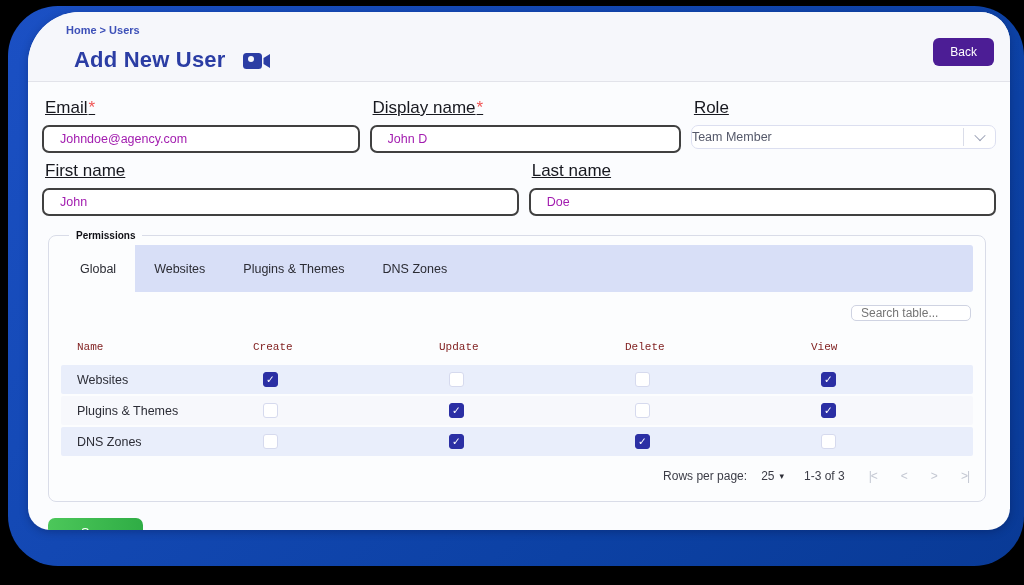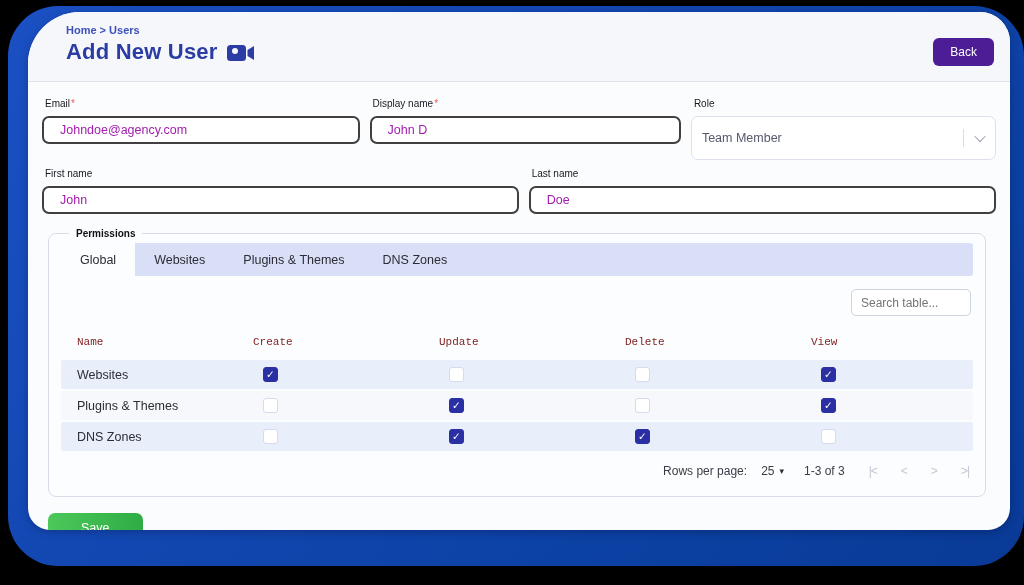--- a/index.html
+++ b/index.html
@@ -17,62 +17,62 @@
     position:absolute; left:28px; top:12px; width:982px; height:518px;
     background:#fbfcfe; border-radius:52px 30px 22px 22px; overflow:hidden;
     box-shadow:0 2px 8px rgba(0,0,30,.25);
   }
   .card-header {
     height:70px; background:#f6f7fb; border-bottom:1px solid #e2e3ea;
     padding:12px 18px 0 38px; position:relative;
   }
   .breadcrumb { font-size:11px; font-weight:700; color:#3d50b8; cursor:pointer; }
   .title-row { display:flex; align-items:center; gap:9px; margin-top:3px; }
-  .title-row h1 { margin:0; font-size:22px; font-weight:800; color:#2b3da4; letter-spacing:.2px; }
+  .title-row h1 { margin:8px; font-size:22px; font-weight:800; color:#2b3da4; letter-spacing:.2px; }
   .cam-icon { margin-top:2px; cursor:pointer; }
   .back-btn {
     position:absolute; right:16px; top:26px; background:#4c1d95; color:#fff;
     border:none; border-radius:6px; font-size:12px; padding:7px 17px;
     font-family:inherit; cursor:pointer;
   }
   .form { padding:10px 14px 0 14px; }
   .grid3 { display:grid; grid-template-columns:1.02fr 1fr .98fr; gap:10px; }
   .grid2 { display:grid; grid-template-columns:1.02fr 1fr; gap:10px; margin-top:2px; }
-  .field label { display:block; font-size:10px; color:#17181f; margin:6px 0 7px 3px; }
+  .field label { display:block; font-size:17px; color:#17181f; margin:6px 0 7px 3px;text-decoration:underline; }
   .req { color:#f05555; margin-left:1px; }
   .text-input {
     width:100%; height:28px; border:2px solid #404040; border-radius:7px;
     padding:0 16px; font-size:12.5px; color:#a21caf; background:#fff; font-family:inherit;
   }
   .select {
-    height:44px; border:1px solid #dcdff0; border-radius:7px; background:#fff;
+    height:24px; border:1px solid #dcdff0; border-radius:7px; background:#fff;
     display:flex; align-items:center; justify-content:space-between;
-    font-size:12.5px; color:#55596a; padding-left:10px; cursor:pointer;
+    font-size:12.5px; color:#55596a; cursor:pointer;
   }
   .chev-wrap {
     border-left:1px solid #dadde9; height:18px; width:32px;
     display:flex; align-items:center; justify-content:center;
   }
   .chevron {
     width:8px; height:8px; border-right:1.6px solid #9aa0b5; border-bottom:1.6px solid #9aa0b5;
     transform:rotate(45deg) translate(-1px,-1px);
   }
   fieldset.perm {
     margin:14px 24px 0 20px; border:1px solid #d9dce8; border-radius:8px;
     padding:0 12px 8px 12px; background:#fcfdfe;
   }
   fieldset.perm legend { font-size:10px; font-weight:700; color:#101016; padding:0 7px; margin-left:8px; }
-  .tabbar { background:#d8dff7; border-radius:3px; display:flex; height:33px; margin-top:4px; }
+  .tabbar { background:#d8dff7; border-radius:3px; display:flex; height:47px; margin-top:4px; }
   .tab {
     padding:0 19px; display:flex; align-items:center; font-size:12.5px; color:#2b2c34; cursor:pointer;
   }
   .tab.active { background:#fcfdfe; }
   .search-row { display:flex; justify-content:flex-end; padding:13px 2px 10px; }
   .search-input {
-    width:120px; height:27px; border:1px solid #cfd3e2; border-radius:5px;
+    width:120px; height:16px; border:1px solid #cfd3e2; border-radius:5px;
     padding:0 9px; font-size:12px; color:#0369a1; background:#fff; font-family:inherit;
   }
   .tgrid { display:grid; grid-template-columns:192px 186px 186px 186px 1fr; align-items:center; }
   .thead { height:32px; font-size:11px; color:#7f1d1d;font-family:Liberation Mono, monospace; }
   .thead .name-cell { padding-left:16px; }
   .trow { height:29px; font-size:12.5px; color:#2c2d36; margin-top:2px; border-radius:2px; }
   .trow .name-cell { padding-left:16px; }
   .trow.alt0 { background:#e9eefb; }
   .trow.alt1 { background:#f7f8fc; }
   .cb {

